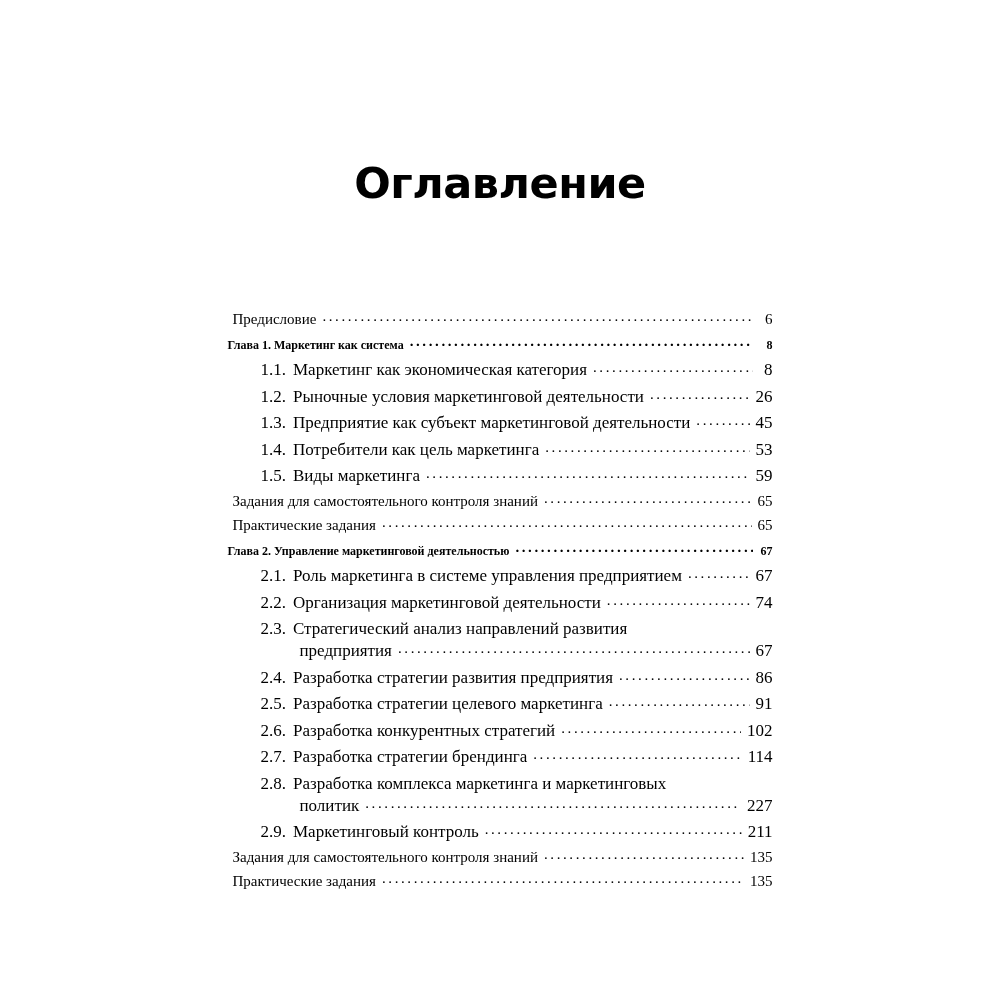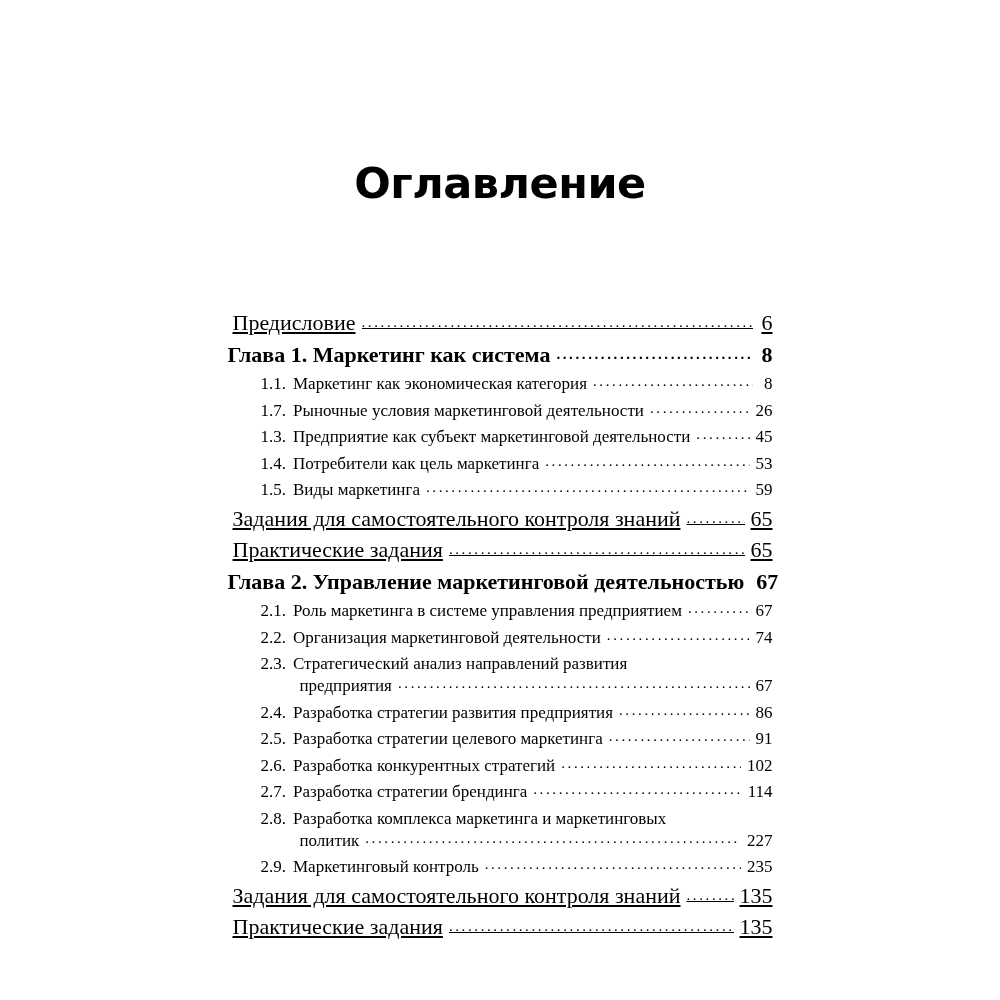--- a/index.html
+++ b/index.html
@@ -44,32 +44,31 @@
     display: flex;
     align-items: baseline;
     font-size: 17.5px;
     line-height: 1.0;
     margin-bottom: 9.5px;
     white-space: nowrap;
   }
 
   .toc-row.level1 {
     font-weight: bold;
-    font-size: 22px;
+    font-size: 12px;
   }
 
   .toc-row.level2 {
     padding-left: 33px;
     font-size: 17px;
   }
 
   .toc-row.plain {
     padding-left: 5px;
-    font-size: 22px;
-    text-decoration: underline;
+    font-size: 15px;
   }
 
   .num {
     flex: 0 0 auto;
     margin-right: 7px;
   }
 
   .label {
     flex: 0 0 auto;
   }
@@ -133,21 +132,21 @@
         <span class="dots"></span>
         <span class="page-no">8</span>
       </div>
       <div class="toc-row level2">
         <span class="num">1.1.</span>
         <span class="label">Маркетинг как экономическая категория</span>
         <span class="dots"></span>
         <span class="page-no">8</span>
       </div>
       <div class="toc-row level2">
-        <span class="num">1.7.</span>
+        <span class="num">1.2.</span>
         <span class="label">Рыночные условия маркетинговой деятельности</span>
         <span class="dots"></span>
         <span class="page-no">26</span>
       </div>
       <div class="toc-row level2">
         <span class="num">1.3.</span>
         <span class="label">Предприятие как субъект маркетинговой деятельности</span>
         <span class="dots"></span>
         <span class="page-no">45</span>
       </div>
@@ -233,21 +232,21 @@
         <div class="wrap-line2">
           <span class="label">политик</span>
           <span class="dots"></span>
           <span class="page-no">227</span>
         </div>
       </div>
       <div class="toc-row level2">
         <span class="num">2.9.</span>
         <span class="label">Маркетинговый контроль</span>
         <span class="dots"></span>
-        <span class="page-no">235</span>
+        <span class="page-no">211</span>
       </div>
       <div class="toc-row plain">
         <span class="label">Задания для самостоятельного контроля знаний</span>
         <span class="dots"></span>
         <span class="page-no">135</span>
       </div>
       <div class="toc-row plain">
         <span class="label">Практические задания</span>
         <span class="dots"></span>
         <span class="page-no">135</span>

